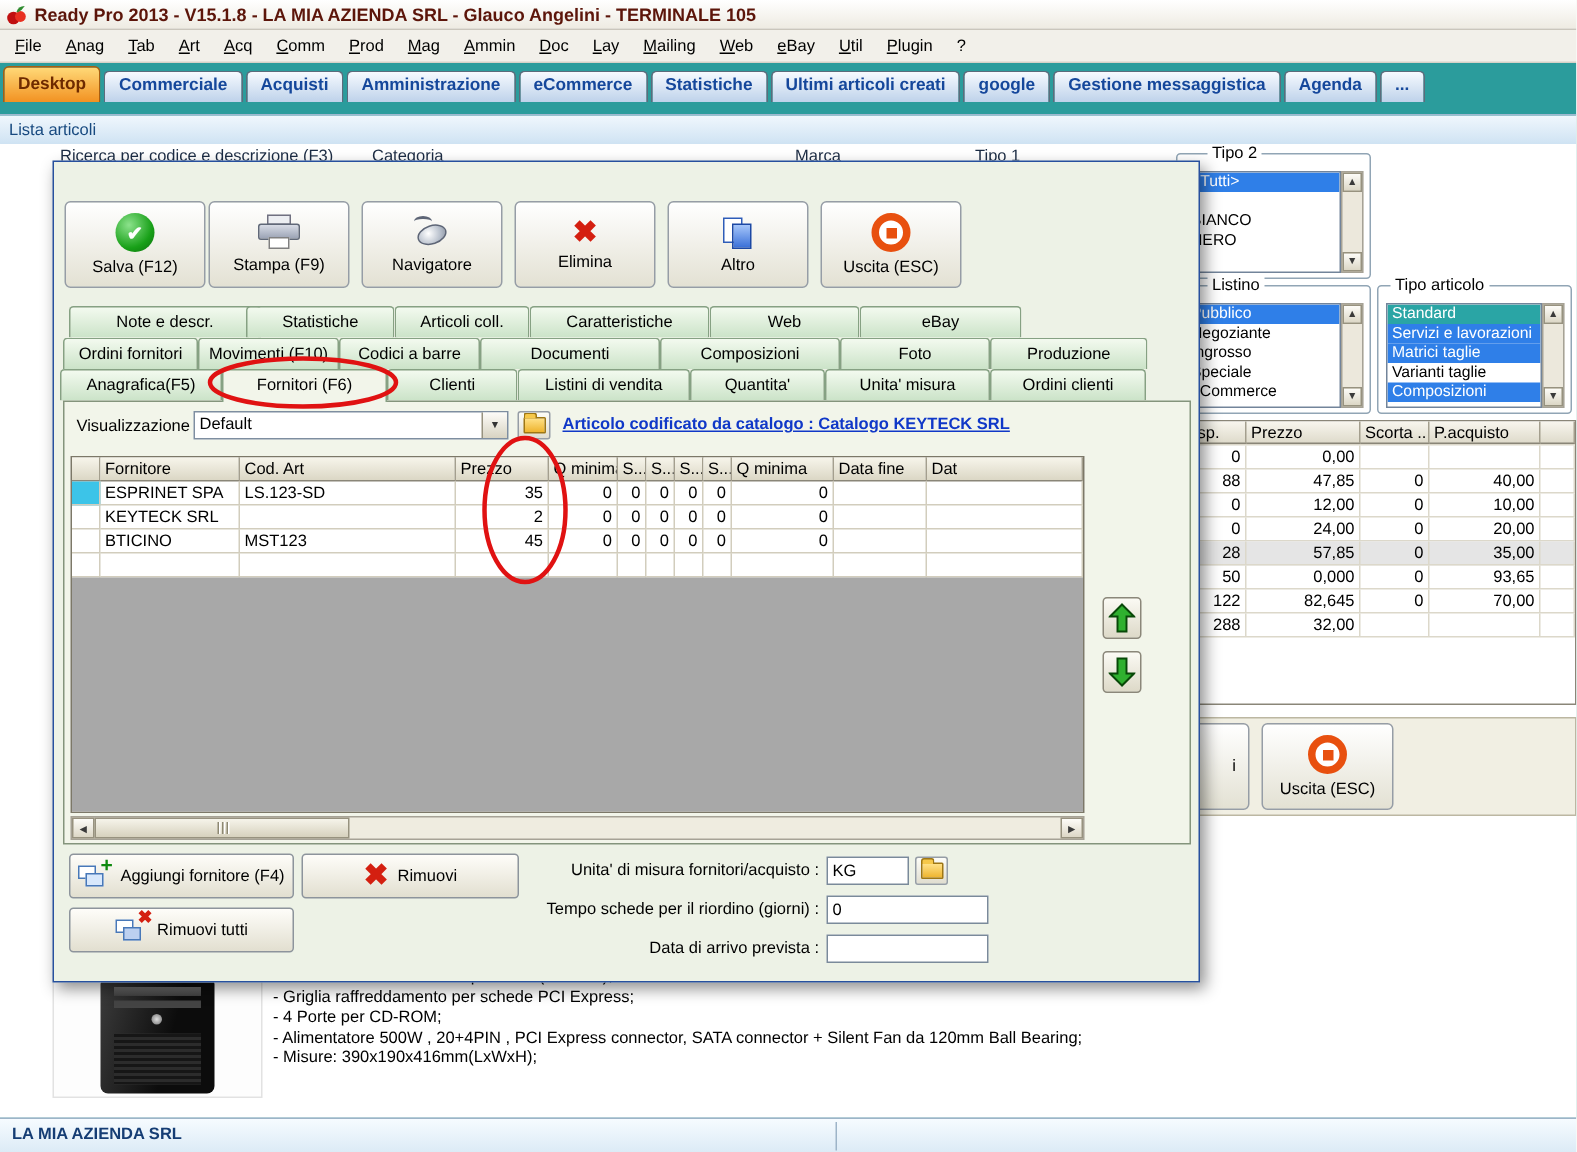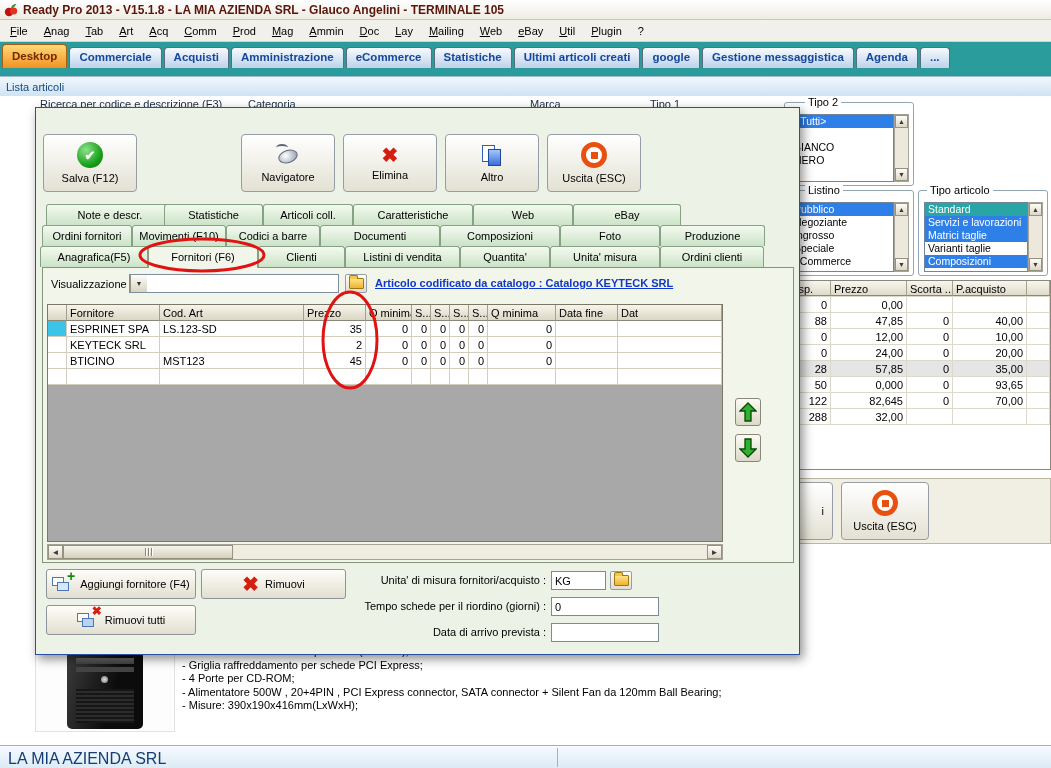--- a/index.html
+++ b/index.html
@@ -81,21 +81,21 @@
 .hscroll{position:absolute;display:flex;background:#efece0;border:1px solid #a6a296}
 .hscroll .sb-btn{width:15px;height:100%;font-size:8px}
 .hthumb{background:linear-gradient(#f6f4ea,#d6d1bd);border:1px solid #97927f;display:flex;align-items:center;justify-content:center;gap:2px}
 .grip{width:1px;height:8px;background:#8d8872;box-shadow:1px 0 0 #fff}
 .htrack{flex:1}
 
 .btn{position:absolute;display:flex;align-items:center;justify-content:center;gap:6px;background:linear-gradient(#fefdf9,#e2dfd0);border:1px solid #8d949c;border-radius:3px}
 .flabel{position:absolute;text-align:right;white-space:nowrap}
 .tinput{position:absolute;border:1px solid #7a8a9a;background:#fff;font-family:inherit;font-size:11px;padding:1px 3px}
 
-.statusbar{left:0;top:745px;width:1051px;height:23px;background:linear-gradient(#f6fbff,#dcebf6);border-top:1px solid #9db4c8;font-weight:normal;font-size:16px;color:#153d74}
+.statusbar{left:0;top:745px;width:1051px;height:23px;background:linear-gradient(#f6fbff,#dcebf6);border-top:1px solid #9db4c8;font-weight:bold;font-size:11px;color:#153d74}
 .sb-cell{position:absolute;top:4px;white-space:nowrap}
 .sb-div{position:absolute;left:557px;top:2px;width:1px;height:19px;background:#9db4c8}
 
 .ic-check{width:26px;height:26px;border-radius:50%;background:radial-gradient(circle at 9px 8px,#8ce28c,#18a018 62%,#0b6c0b);display:flex;align-items:center;justify-content:center;color:#fff;font-size:13px;font-weight:bold}
 .ic-printer{width:28px;height:24px;position:relative}
 .ic-printer .top{position:absolute;left:6px;top:0;width:16px;height:7px;background:#eceef2;border:1px solid #707080}
 .ic-printer .bod{position:absolute;left:0;top:6px;width:28px;height:11px;background:linear-gradient(#d8dce6,#9aa2b4);border:1px solid #606878;border-radius:2px}
 .ic-printer .pap{position:absolute;left:7px;top:15px;width:14px;height:8px;background:#fff;border:1px solid #808080}
 .ic-mouse{width:28px;height:24px;position:relative}
 .ic-mouse .ball{position:absolute;left:4px;top:7px;width:20px;height:13px;border-radius:50%;background:radial-gradient(circle at 7px 4px,#fff,#b9c1cd 60%,#89919f);border:1px solid #5d6576;transform:rotate(-18deg)}
@@ -316,20 +316,28 @@
     </div>
 
     <div class="abs dialog">
 
       <div class="tbtn" style="left:7px;top:26px;width:94px;height:58px">
         <span class="ic-check">
             <span>✔</span>
           </span>
         <span class="lbl">Salva (F12)</span>
       </div>
+      <div class="tbtn" style="left:103px;top:26px;width:94px;height:58px">
+        <span class="ic-printer">
+            <span class="top"></span>
+            <span class="bod"></span>
+            <span class="pap"></span>
+          </span>
+        <span class="lbl">Stampa (F9)</span>
+      </div>
       <div class="tbtn" style="left:205px;top:26px;width:94px;height:58px">
         <span class="ic-mouse">
             <span class="cord"></span>
             <span class="ball"></span>
           </span>
         <span class="lbl">Navigatore</span>
       </div>
       <div class="tbtn" style="left:307px;top:26px;width:94px;height:58px">
         <span class="ic-x">✖</span>
         <span class="lbl">Elimina</span>
@@ -367,20 +375,21 @@
       <div class="dtab2 active" style="left:112px;top:138px;width:110px">Fornitori (F6)</div>
       <div class="dtab2" style="left:222px;top:138px;width:87px">Clienti</div>
       <div class="dtab2" style="left:309px;top:138px;width:115px">Listini di vendita</div>
       <div class="dtab2" style="left:424px;top:138px;width:90px">Quantita'</div>
       <div class="dtab2" style="left:514px;top:138px;width:110px">Unita' misura</div>
       <div class="dtab2" style="left:624px;top:138px;width:104px">Ordini clienti</div>
 
       <div class="panel">
         <span class="abs" style="left:8px;top:10px">Visualizzazione :</span>
         <div class="dropdown" style="left:86px;top:6px;width:210px;height:19px">
+          <span class="dd-text">Default</span>
           <span class="dd-btn">▼</span>
         </div>
         <span class="mini-btn" style="left:302px;top:6px;width:22px;height:19px">
           <span class="ic-folder"></span>
         </span>
         <span class="link" style="left:332px;top:9px">Articolo codificato da catalogo : Catalogo KEYTECK SRL</span>
 
         <div class="stable" style="left:4px;top:36px;width:676px;height:238px">
           <div class="srow shead">
             <div class="scell" style="width:19px"></div>

